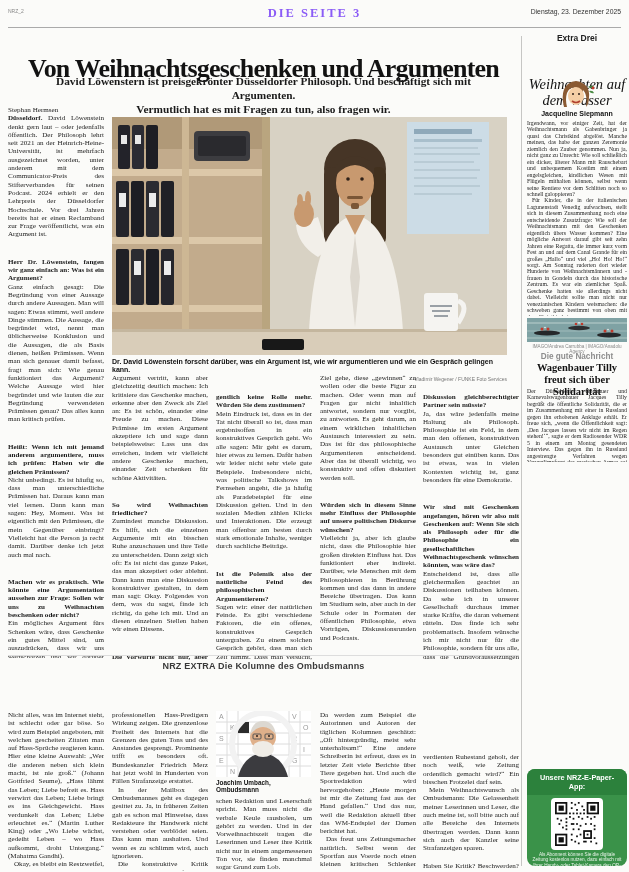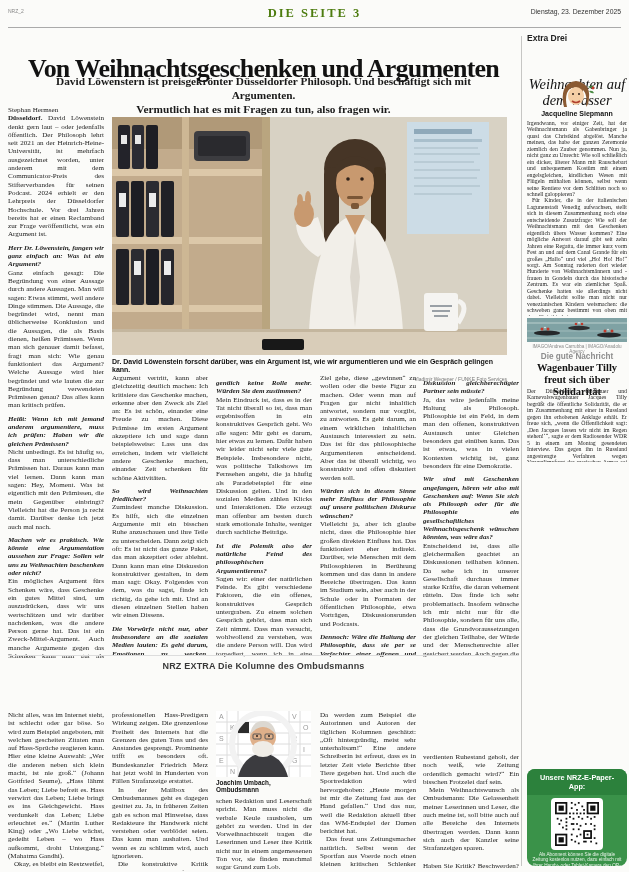--- a/index.html
+++ b/index.html
@@ -2,31 +2,31 @@
 <html lang="de"><head>
 <meta charset="utf-8">
 <style>
   html,body{margin:0;padding:0;background:#e9e9e7;}
   #page{position:relative;width:629px;height:872px;background:#fbfbf9;overflow:hidden;
         font-family:"Liberation Serif",serif;color:#1c1c1c;}
   .abs{position:absolute;}
   
   .ed-code{left:8px;top:8px;font:5px "Liberation Sans",sans-serif;color:#888;}
   .page-title{left:0;right:0;top:6px;text-align:center;font:600 12.5px "Liberation Serif",serif;
-              letter-spacing:2px;color:#4d7c0f;}
+              letter-spacing:2px;color:#8b5cf6;}
   .page-date{right:8px;top:8px;font:6.8px "Liberation Sans",sans-serif;color:#333;}
   .hrule{left:8px;top:27px;width:613px;height:1px;background:#aaa;}
   .vrule{left:521px;top:36px;width:1px;height:830px;background:#c6c6c4;}
   
   .headline{left:8px;top:38px;width:511px;text-align:center;font:bold 26px/1.05 "Liberation Serif",serif;
             letter-spacing:-0.8px;color:#121212;white-space:nowrap;}
   .subhead{left:48px;top:74px;width:431px;text-align:center;font:bold 11.3px/1.25 "Liberation Serif",serif;color:#1a1a1a;}
   .col{position:absolute;width:96px;overflow:hidden;}
   .col p{margin:0;font:7.1px/8.3px "Liberation Serif",serif;text-align:justify;color:#1c1c1c;}
-  .col p.q{font-weight:bold;font-style:italic;margin-top:5px;}
+  .col p.q{font-weight:bold;margin-top:19px;}
   .col p.ai{text-indent:6px;}
   .col p.gap{margin-top:9px;}
   .byline{font:bold 6.8px "Liberation Sans",sans-serif;margin:0 0 5px 0;color:#111;}
   .lead-city{font-weight:bold;}
   #m-c1{left:8px;top:106px;height:552px;}
   #m-c2{left:112px;top:374px;height:286px;}
   #m-c3{left:216px;top:374px;height:286px;}
   #m-c4{left:320px;top:374px;height:286px;}
   #m-c5{left:423px;top:374px;height:286px;}
   .photo-block{left:112px;top:117px;width:395px;}
@@ -41,21 +41,21 @@
                 font:italic 25px/1.1 "Liberation Serif",serif;color:#121212;}
   #o-c1{left:8px;top:711px;height:160px;}
   #o-c2{left:112px;top:711px;height:160px;}
   #o-c3{left:216px;top:711px;height:160px;}
   #o-c4{left:320px;top:711px;height:160px;}
   #o-c5{left:423px;top:753px;height:160px;}
   .omb-photo{width:95px;height:66px;overflow:hidden;background:#fff;}
   .omb-caption{font:bold 6.4px "Liberation Sans",sans-serif;color:#111;margin:2px 0 4px 0;}
   
   .sb{left:527px;width:100px;}
-  .sb-kicker{top:33px;font:bold 8.5px "Liberation Sans",sans-serif;color:#222;}
+  .sb-kicker{top:33px;text-align:center;font:bold 8.5px "Liberation Sans",sans-serif;color:#222;}
   .sb-headline{top:45px;text-align:center;font:italic 14.5px/1.1 "Liberation Serif",serif;color:#121212;margin-top:32px;}
   .sb-caric{top:79px;text-align:center;}
   .sb-author{top:110px;text-align:center;font:bold 7px "Liberation Sans",sans-serif;color:#111;}
   .sb-body{top:120px;height:196px;overflow:hidden;}
   .sb-body p{margin:0;font:5.8px/6.45px "Liberation Serif",serif;text-align:justify;color:#1c1c1c;}
   .sb-body p.ai{text-indent:5px;}
   .sb-photo{top:318px;height:24px;overflow:hidden;background:#7fa2a4;}
   .sb-credit{top:344px;font:4.6px "Liberation Sans",sans-serif;color:#888;text-align:center;}
   .gn-kicker{top:352px;text-align:center;font:bold 8.2px "Liberation Sans",sans-serif;color:#8d8d8d;}
   .gn-headline{top:362px;text-align:center;font:bold 10.5px/1.15 "Liberation Serif",serif;color:#121212;}

